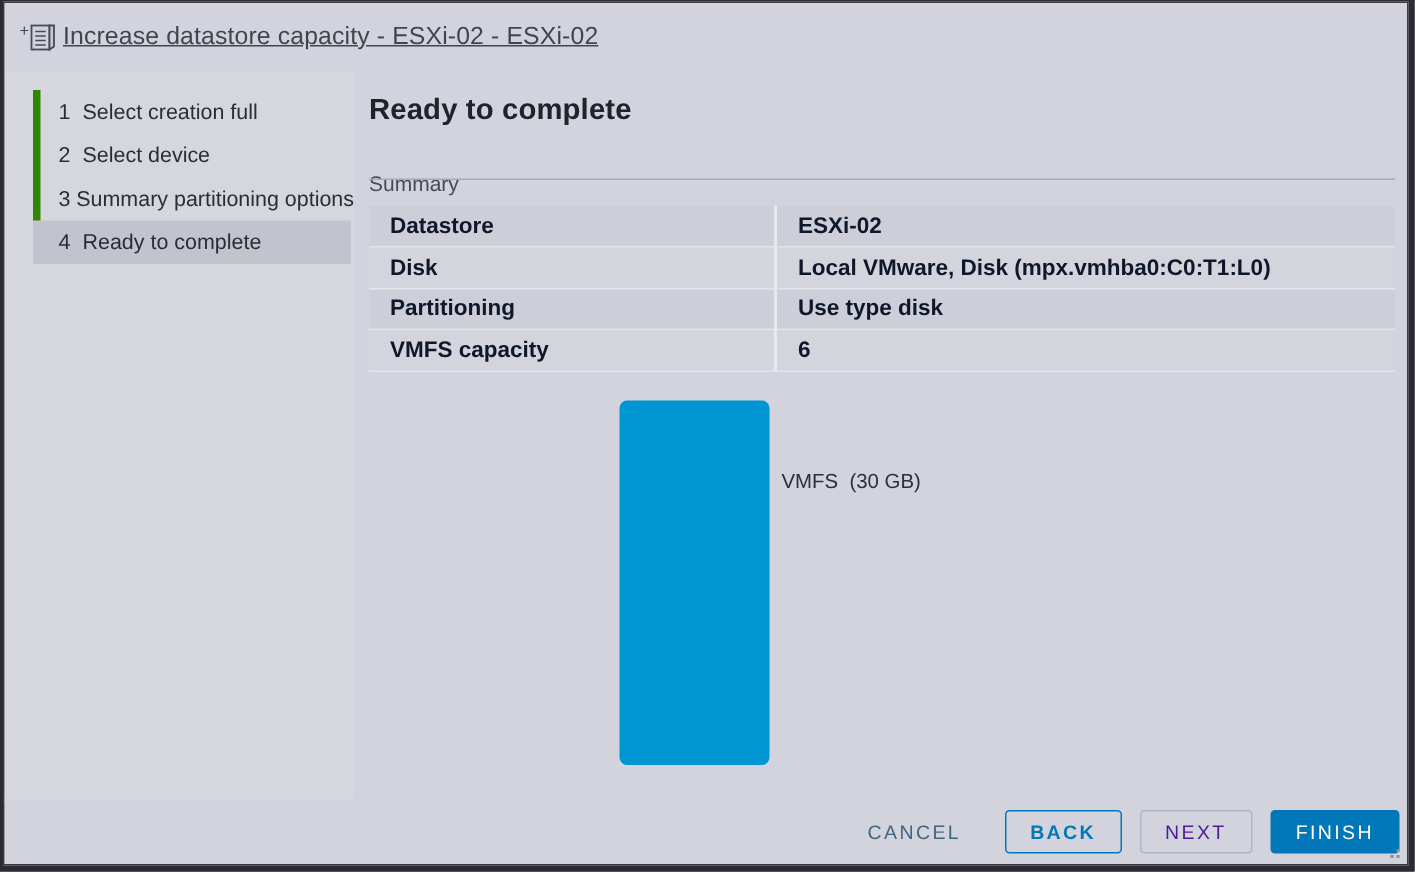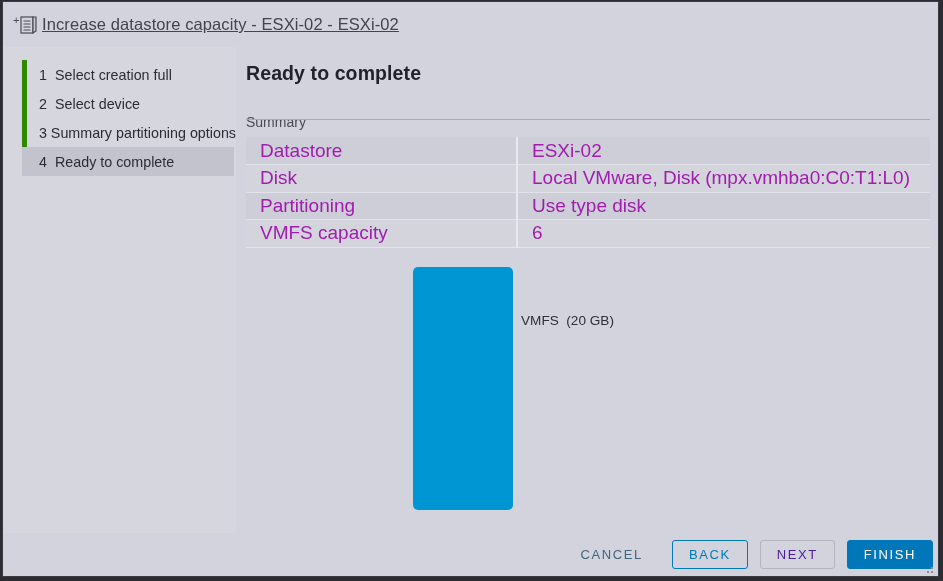--- a/index.html
+++ b/index.html
@@ -137,27 +137,28 @@
   .summary-table {
     position: absolute;
     left: 10px;
     top: 90px;
     width: 684px;
     border-collapse: collapse;
     table-layout: fixed;
   }
   .summary-table tr { height: 27.5px; }
   .summary-table td {
-    font-size: 19px;
-    color: #a21caf;
+    font-size: 15px;
+    color: #0f172a;
     padding: 0 0 0 14px;
     border-bottom: 1px solid #e3e4ea;
     vertical-align: middle;
     overflow: hidden;
     white-space: nowrap;
+    font-weight: bold;
   }
   .summary-table td.k { width: 256px; border-right: 2px solid #e8e9ee; }
   .summary-table tr.odd td  { background: #cdced7; }
   .summary-table tr.even td { background: #d3d4dc; }
 
   
   .diagram {
     position: absolute;
     left: 177px;
     top: 220px;
@@ -204,21 +205,21 @@
     cursor: pointer;
     display: inline-flex;
     align-items: center;
     justify-content: center;
     padding: 0 16px;
     margin-left: 12px;
     background: transparent;
     border: 1px solid transparent;
   }
   .btn-flat   { color: #40667f; }
-  .btn-out    { color: #0079b8; border-color: #0079b8; min-width: 72px; }
+  .btn-out    { color: #0079b8; border-color: #0079b8; min-width: 72px; font-weight: bold; }
   .btn-disabl { color: #4c1d95; border-color: #b3b4bd; min-width: 72px; cursor: default; }
   .btn-primary{ color: #ffffff; background: #0077b8; border-color: #0077b8; min-width: 72px; }
 
   .grip { position: absolute; right: 3px; bottom: 3px; width: 12px; height: 12px; }
 </style>
 </head>
 <body>
 
 <div class="window">
 
@@ -280,21 +281,21 @@
         </tr>
         <tr class="even">
           <td class="k">VMFS capacity</td>
           <td class="v">6</td>
         </tr>
       </tbody>
     </table>
 
     <div class="diagram">
       <div class="vmfs-block"></div>
-      <div class="vmfs-label">VMFS  (20 GB)</div>
+      <div class="vmfs-label">VMFS  (30 GB)</div>
     </div>
   </div>
 
   <div class="footer">
     <button class="btn btn-flat">CANCEL</button>
     <button class="btn btn-out">BACK</button>
     <button class="btn btn-disabl" disabled="">NEXT</button>
     <button class="btn btn-primary">FINISH</button>
     <span class="grip">
       <svg width="12" height="12" viewBox="0 0 12 12">

